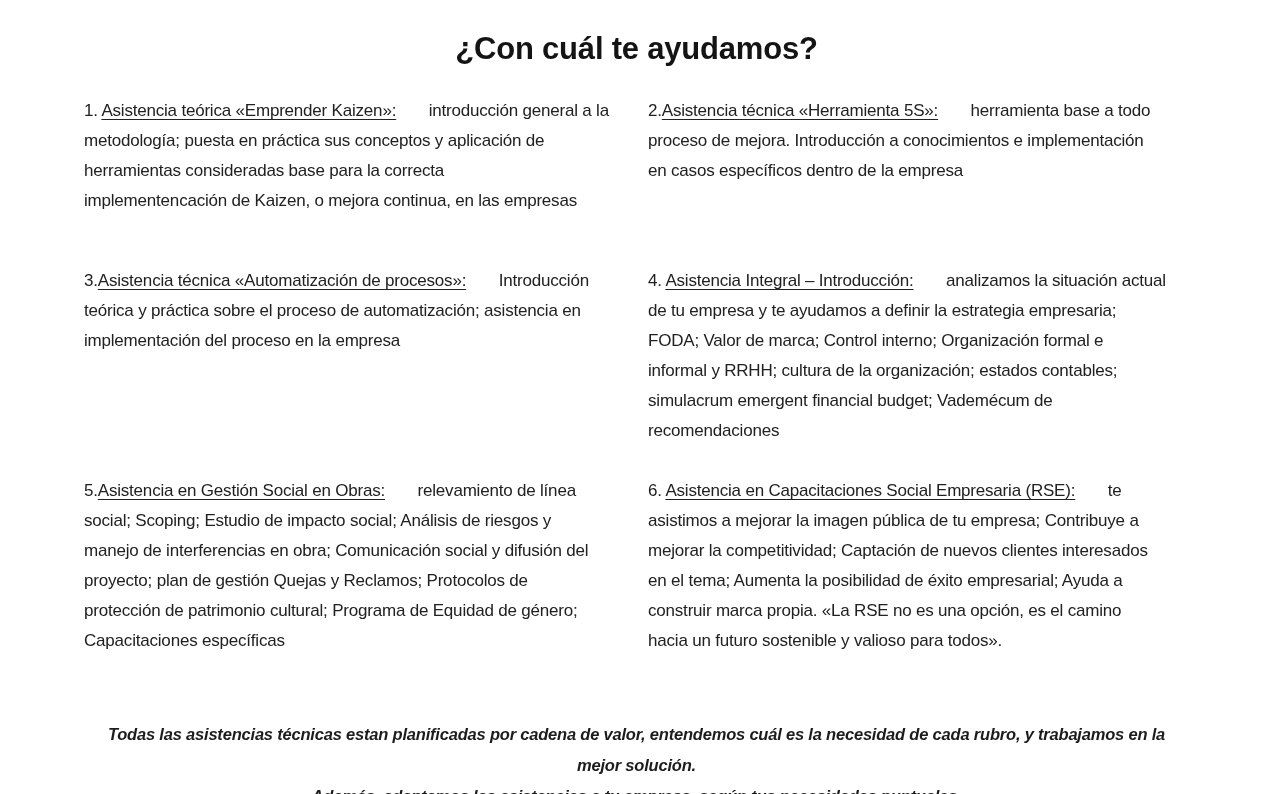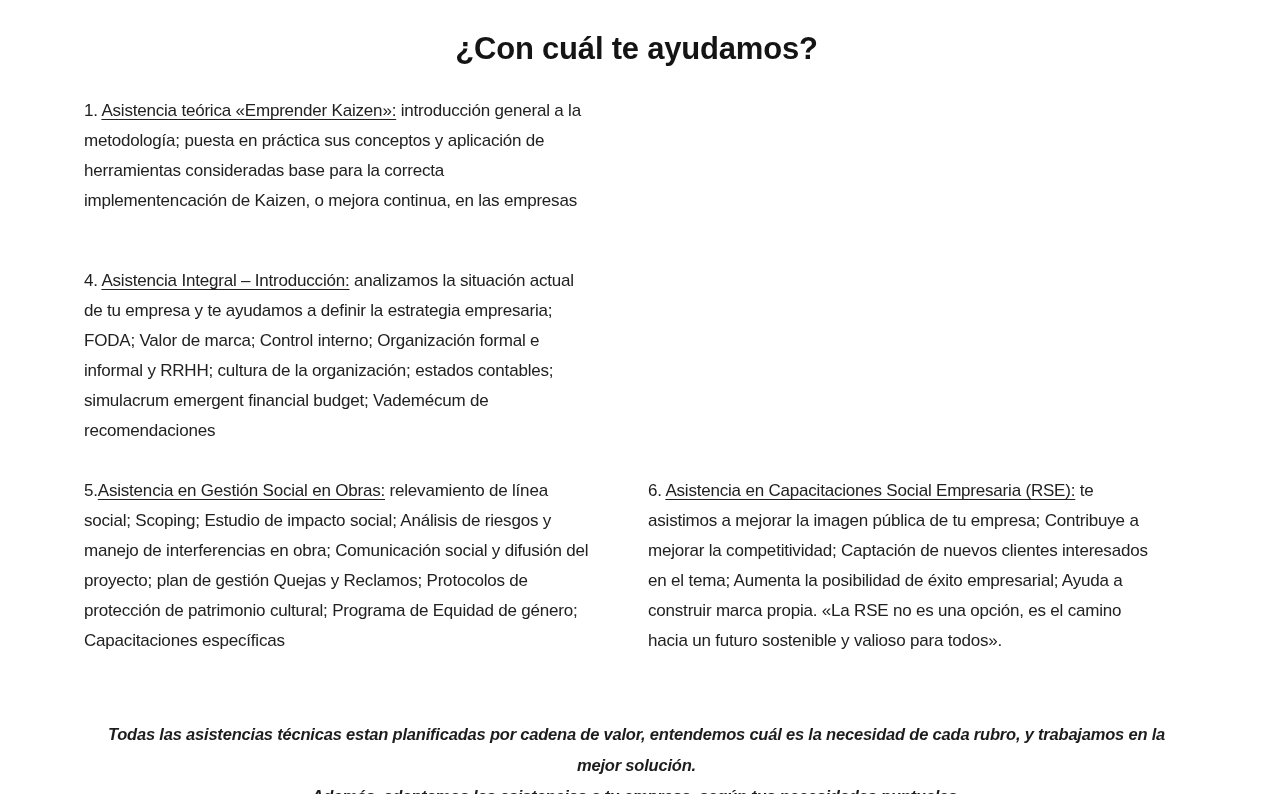--- a/index.html
+++ b/index.html
@@ -40,21 +40,21 @@
     color: #212121;
     letter-spacing: -0.2px;
   }
   .hd {
     text-decoration: underline;
     text-decoration-skip-ink: none;
     text-underline-offset: 3px;
     color: #212121;
     cursor: pointer;
   }
-  .rest { white-space: pre-line; }
+  .rest { white-space: pre-line; margin-left: 28px; }
   .footer-note {
     margin-top: 63px;
     text-align: center;
     font-size: 16.5px;
     line-height: 31px;
     font-weight: 700;
     font-style: italic;
     color: #1c1c1c;
     letter-spacing: -0.2px;
     white-space: pre-line;
@@ -65,23 +65,29 @@
 
 <div class="page">
 
   <h1 class="title">¿Con cuál te ayudamos?</h1>
 
   <div class="row row1">
     <p class="item"><span>1. </span><span class="hd">Asistencia teórica «Emprender Kaizen»:</span><span class="rest"> introducción general a la
 metodología; puesta en práctica sus conceptos y aplicación de
 herramientas consideradas base para la correcta
 implementencación de Kaizen, o mejora continua, en las empresas</span></p>
+    <p class="item"><span>2.</span><span class="hd">Asistencia técnica «Herramienta 5S»:</span><span class="rest"> herramienta base a todo
+proceso de mejora. Introducción a conocimientos e implementación
+en casos específicos dentro de la empresa</span></p>
   </div>
 
   <div class="row row2">
+    <p class="item"><span>3.</span><span class="hd">Asistencia técnica «Automatización de procesos»:</span><span class="rest"> Introducción
+teórica y práctica sobre el proceso de automatización; asistencia en
+implementación del proceso en la empresa</span></p>
     <p class="item"><span>4. </span><span class="hd">Asistencia Integral – Introducción:</span><span class="rest"> analizamos la situación actual
 de tu empresa y te ayudamos a definir la estrategia empresaria;
 FODA; Valor de marca; Control interno; Organización formal e
 informal y RRHH; cultura de la organización; estados contables;
 simulacrum emergent financial budget; Vademécum de
 recomendaciones</span></p>
   </div>
 
   <div class="row row3">
     <p class="item"><span>5.</span><span class="hd">Asistencia en Gestión Social en Obras:</span><span class="rest"> relevamiento de línea

